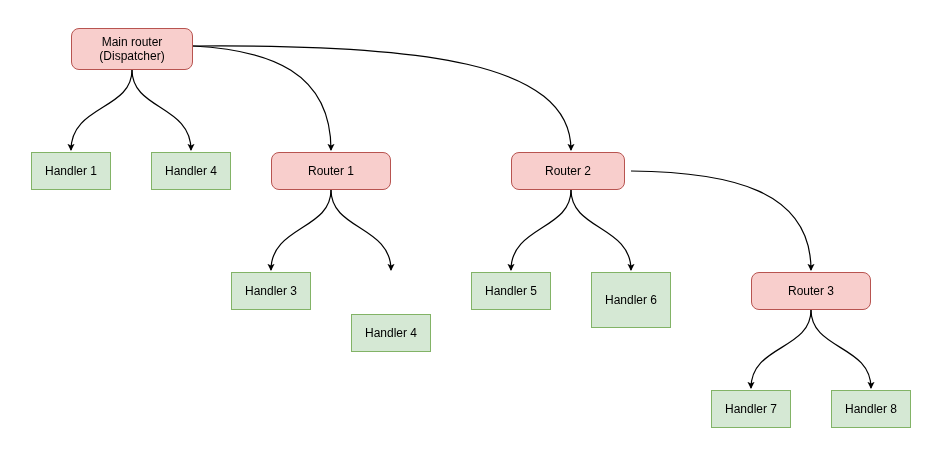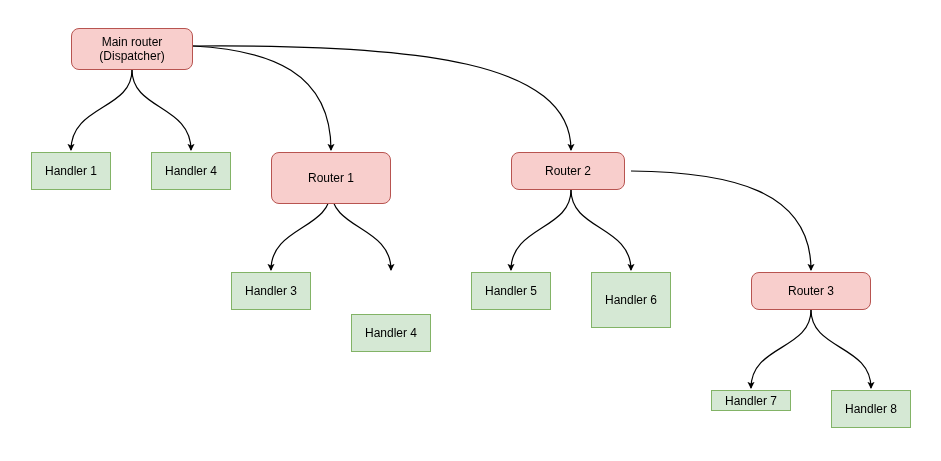--- a/index.html
+++ b/index.html
@@ -76,24 +76,24 @@
         <path d="M 811 310 C 811 350 751 345 751 388" fill="none" stroke="#000000" stroke-width="1.2" marker-end="url(#arrowhead)"></path>
         <path d="M 811 310 C 811 350 871 345 871 388" fill="none" stroke="#000000" stroke-width="1.2" marker-end="url(#arrowhead)"></path>
       </g>
   </svg>
 
   <div id="node-group">
       <div class="node node-router" style="left: 71px; top: 28px; width: 122px; height: 42px;"><span class="node-label">Main router
 (Dispatcher)</span></div>
       <div class="node node-handler" style="left: 31px; top: 152px; width: 80px; height: 38px;"><span class="node-label">Handler 1</span></div>
       <div class="node node-handler" style="left: 151px; top: 152px; width: 80px; height: 38px;"><span class="node-label">Handler 4</span></div>
-      <div class="node node-router" style="left: 271px; top: 152px; width: 120px; height: 52px;"><span class="node-label">Router 1</span></div>
+      <div class="node node-router" style="left: 271px; top: 152px; width: 120px; height: 38px;"><span class="node-label">Router 1</span></div>
       <div class="node node-router" style="left: 511px; top: 152px; width: 114px; height: 38px;"><span class="node-label">Router 2</span></div>
       <div class="node node-handler" style="left: 231px; top: 272px; width: 80px; height: 38px;"><span class="node-label">Handler 3</span></div>
       <div class="node node-handler" style="left: 351px; top: 272px; width: 80px; height: 38px; margin-top: 42px;"><span class="node-label">Handler 4</span></div>
       <div class="node node-handler" style="left: 471px; top: 272px; width: 80px; height: 38px;"><span class="node-label">Handler 5</span></div>
       <div class="node node-handler" style="left: 591px; top: 272px; width: 80px; height: 56px;"><span class="node-label">Handler 6</span></div>
       <div class="node node-router" style="left: 751px; top: 272px; width: 120px; height: 38px;"><span class="node-label">Router 3</span></div>
-      <div class="node node-handler" style="left: 711px; top: 390px; width: 80px; height: 21px;"><span class="node-label">Handler 7</span></div>
+      <div class="node node-handler" style="left: 711px; top: 390px; width: 80px; height: 38px;"><span class="node-label">Handler 7</span></div>
       <div class="node node-handler" style="left: 831px; top: 390px; width: 80px; height: 38px;"><span class="node-label">Handler 8</span></div>
     </div>
 
 </div>
 
 </body></html>

